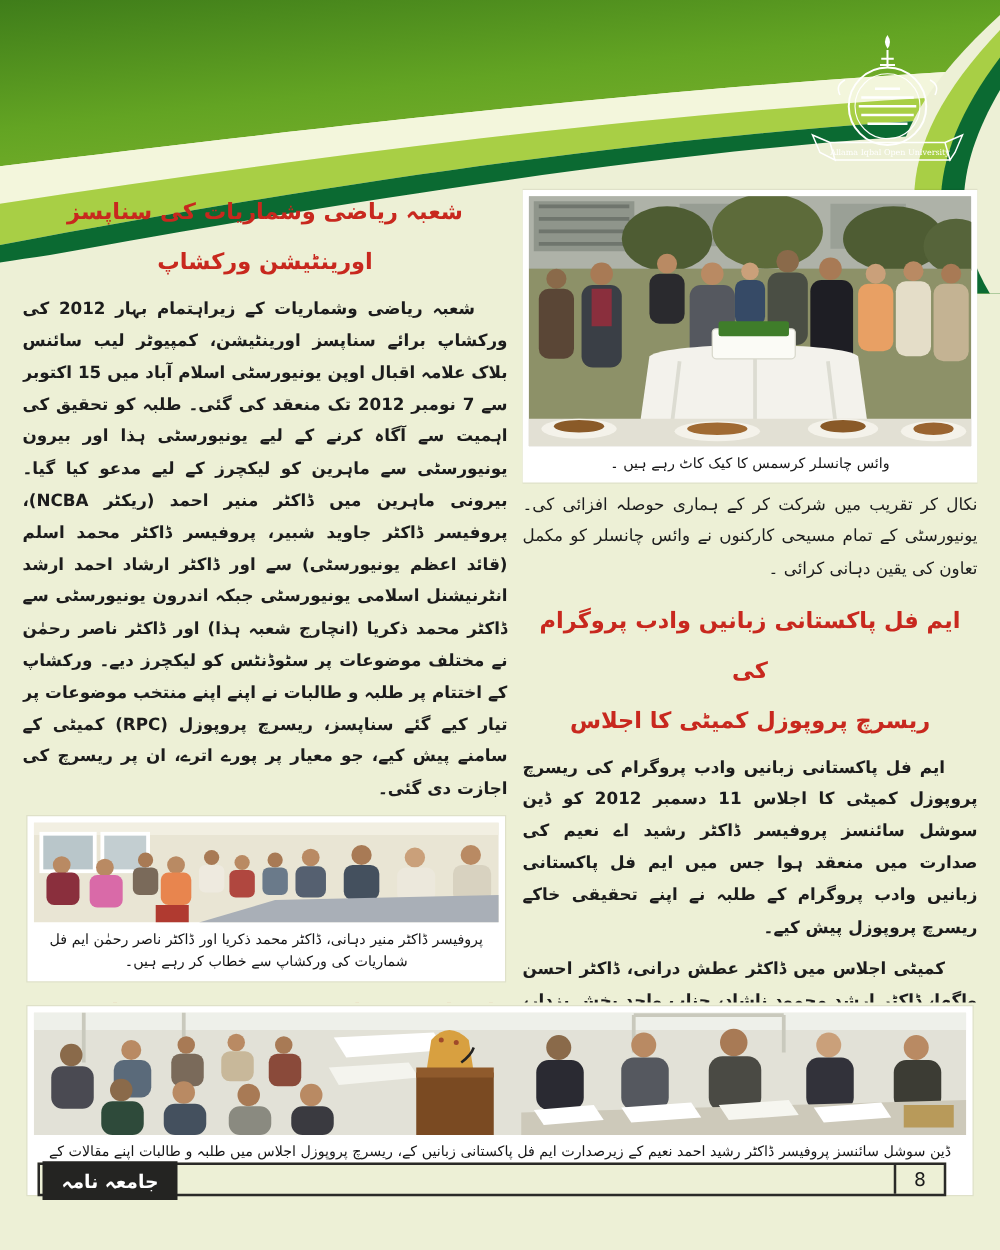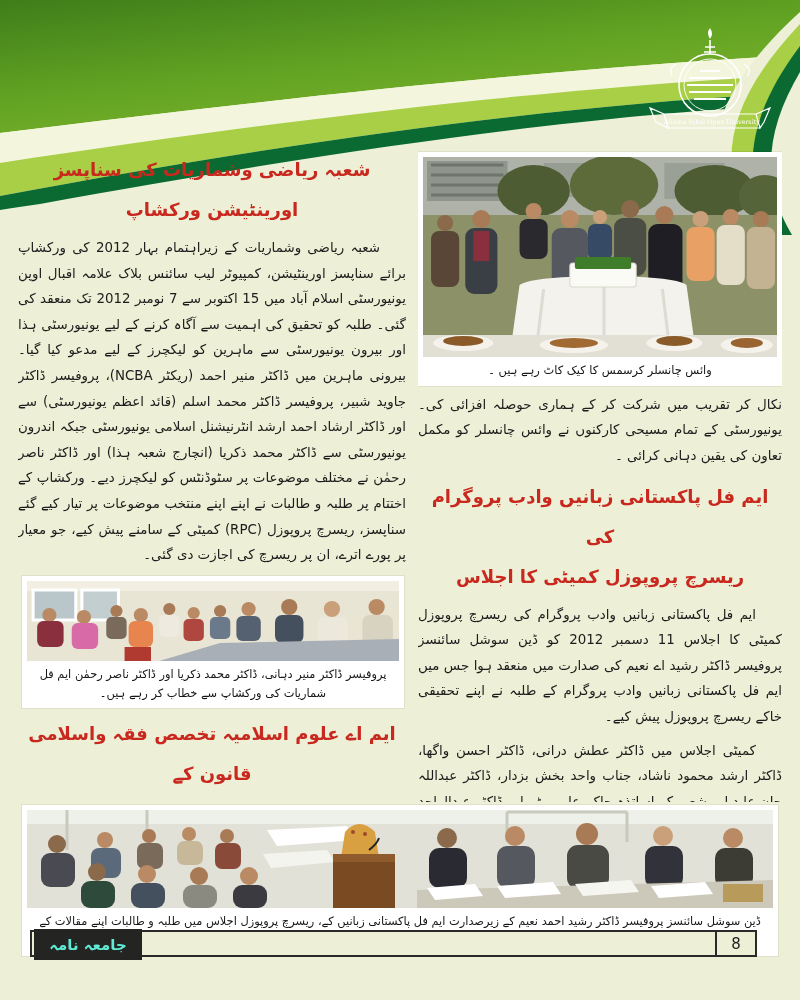--- a/index.html
+++ b/index.html
@@ -17,21 +17,21 @@
 
   .article-heading {
     color:#c8281e; font-weight:bold; text-align:center;
     font-size:18px; line-height:40px; margin:4px 0 2px; direction:rtl;
   }
   .article-heading .h-line { display:block;text-align:center; }
   .body-text {
     color:#1c1c1c; font-size:13.4px; line-height:25.6px;
     text-align:justify; direction:rtl; margin:5px 0 8px;
   }
-  .body-text.indent { text-indent:26px; }
+  .body-text.indent { text-indent:26px;font-weight:bold; }
 
   .photo-frame {
     background:#ffffff; padding:5px 5px 4px; margin:8px 0 6px;
     box-shadow:0 0 0 1px rgba(0,0,0,0.06);
   }
   .photo-frame svg { display:block; width:100%; }
   .photo-caption {
     font-size:11.4px; line-height:1.65; color:#161616;
     text-align:center; direction:rtl; padding:4px 2px 2px;
   }
@@ -44,21 +44,21 @@
     position:absolute; left:30px; top:930px; width:727px; height:27px;
     border:2px solid #2a2a28; box-sizing:border-box; background:#edf0d6;
   }
   .footer-num {
     position:absolute; right:0; top:0; bottom:0; width:38px;
     border-left:2px solid #2a2a28; display:flex; align-items:center; justify-content:center;
     font-size:15px; color:#1c1c1c;
   }
   .footer-brand {
     position:absolute; left:2px; top:-3px; width:108px; height:31px;
-    background:#242422; color:#5eead4; display:flex; align-items:center; justify-content:center;
+    background:#242422; color:#ffffff; display:flex; align-items:center; justify-content:center;
     font-size:15px; font-weight:bold; direction:rtl;
   }
 </style>
 </head>
 <body>
 
 <div class="page">
 
   <div class="masthead">
     <svg width="800" height="235" viewBox="0 0 800 235" xmlns="http://www.w3.org/2000/svg">

